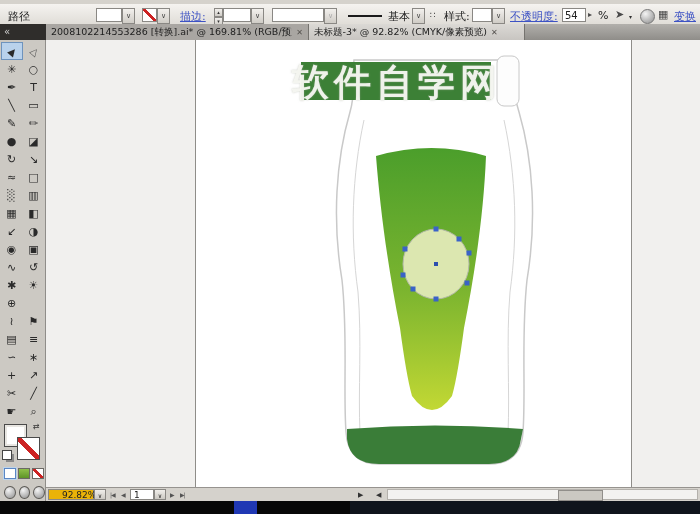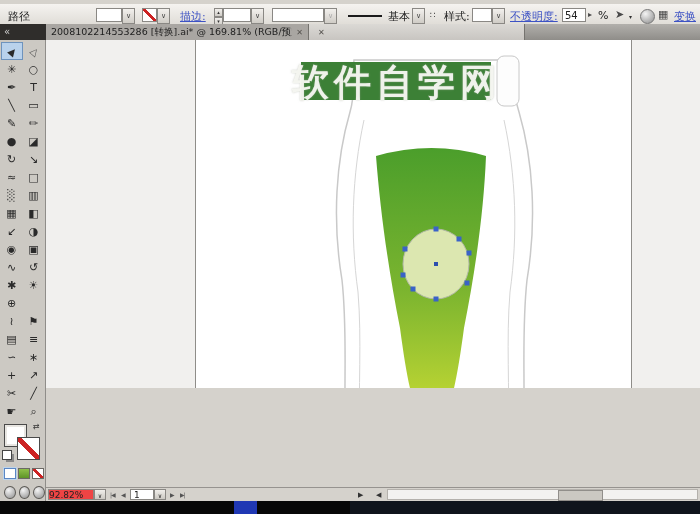--- a/index.html
+++ b/index.html
@@ -67,33 +67,33 @@
     border:1px solid #444;box-shadow:3px 3px 0 -1px #888;cursor:pointer;}
   .mode-row{display:flex;gap:2px;padding:2px 0 0 4px;height:14px;}
   .mode-btn{width:12px;height:11px;border:1px solid #6b6965;box-sizing:border-box;cursor:pointer;}
   .mode-color{background:#fff;border-color:#5b87c5;box-shadow:0 0 0 1px #bcd3ea;}
   .mode-grad{background:linear-gradient(#8fc04a,#5e9427);}
   .mode-none{background:linear-gradient(45deg,transparent 40%,#c22 40%,#c22 60%,transparent 60%),#fff;}
   .screen-row{display:flex;gap:3px;padding:4px 0 0 4px;}
   .screen-btn{width:11px;height:11px;border-radius:50%;border:1px solid #5c5a56;
     background:radial-gradient(circle at 35% 30%,#f3f3f3,#8f8f8f);cursor:pointer;}
   
-  .canvas{position:absolute;left:46px;top:40px;width:654px;height:348px;background:#f1f0ee;overflow:hidden;}
+  .canvas{position:absolute;left:46px;top:40px;width:654px;height:447px;background:#f1f0ee;overflow:hidden;}
   .artboard{position:absolute;left:149px;top:0;width:437px;height:447px;background:#ffffff;
     border-left:1px solid #8f8d89;border-right:1px solid #8f8d89;box-sizing:border-box;}
   svg.artwork{position:absolute;left:0;top:0;}
   .wm-title{position:absolute;left:246px;top:18px;font-size:37px;font-weight:bold;letter-spacing:5px;
     color:rgba(245,247,241,0.95);text-shadow:0 0 2px rgba(168,173,162,0.6);pointer-events:none;white-space:nowrap;}
   .wm-url{position:absolute;left:251px;top:60px;font-size:15px;font-weight:bold;letter-spacing:3px;
     color:rgba(242,245,237,0.95);text-shadow:0 0 2px rgba(168,173,162,0.6);pointer-events:none;white-space:nowrap;}
   
   .status-row{position:absolute;left:46px;top:487px;width:654px;height:14px;
     background:#d5d2cc;border-top:1px solid #96938f;font-size:9px;color:#222;}
-  .zoom-box{position:absolute;left:2px;top:1px;width:46px;height:11px;background:#ef4444;
-    border:1px solid #8a8884;line-height:11px;padding-left:0;box-sizing:border-box;cursor:pointer;}
+  .zoom-box{position:absolute;left:2px;top:1px;width:46px;height:11px;background:#eab308;
+    border:1px solid #8a8884;line-height:11px;padding-left:13px;box-sizing:border-box;cursor:pointer;}
   .zoom-dd{position:absolute;left:48px;top:1px;width:12px;height:11px;font-size:6px;text-align:center;
     line-height:11px;background:linear-gradient(#f0eeea,#ccc9c3);border:1px solid #8a8884;box-sizing:border-box;cursor:pointer;}
   .nav-glyph{position:absolute;top:3px;font-size:6px;color:#555;cursor:pointer;letter-spacing:-1px;}
   .page-box{position:absolute;left:84px;top:1px;width:24px;height:11px;background:#fff;border:1px solid #8a8884;
     line-height:11px;padding-left:3px;box-sizing:border-box;}
   .page-dd{position:absolute;left:108px;top:1px;width:12px;height:11px;font-size:6px;text-align:center;line-height:11px;
     background:linear-gradient(#f0eeea,#ccc9c3);border:1px solid #8a8884;box-sizing:border-box;cursor:pointer;}
   .undo-box{position:absolute;left:152px;top:0;width:172px;height:13px;text-align:center;line-height:13px;}
   .undo-flyout{position:absolute;left:312px;top:3px;font-size:7px;color:#333;cursor:pointer;}
   .scroll-left{position:absolute;left:330px;top:3px;font-size:7px;color:#333;cursor:pointer;}
@@ -153,20 +153,21 @@
 
 <div class="tab-bar">
   <div class="collapse-block">
     <span>«</span>
   </div>
   <div class="doc-tab inactive">
     <span class="tab-label">2008102214553286 [转换].ai* @ 169.81% (RGB/预览)</span>
     <span class="tab-close">✕</span>
   </div>
   <div class="doc-tab active">
+    <span class="tab-label">未标题-3* @ 92.82% (CMYK/像素预览)</span>
     <span class="tab-close">✕</span>
   </div>
 </div>
 
 <div class="tools-panel">
   <div id="tools-grid">
       <div class="tool-cell t-selection selected">
         <span>▶</span>
       </div>
       <div class="tool-cell t-direct-selection">

